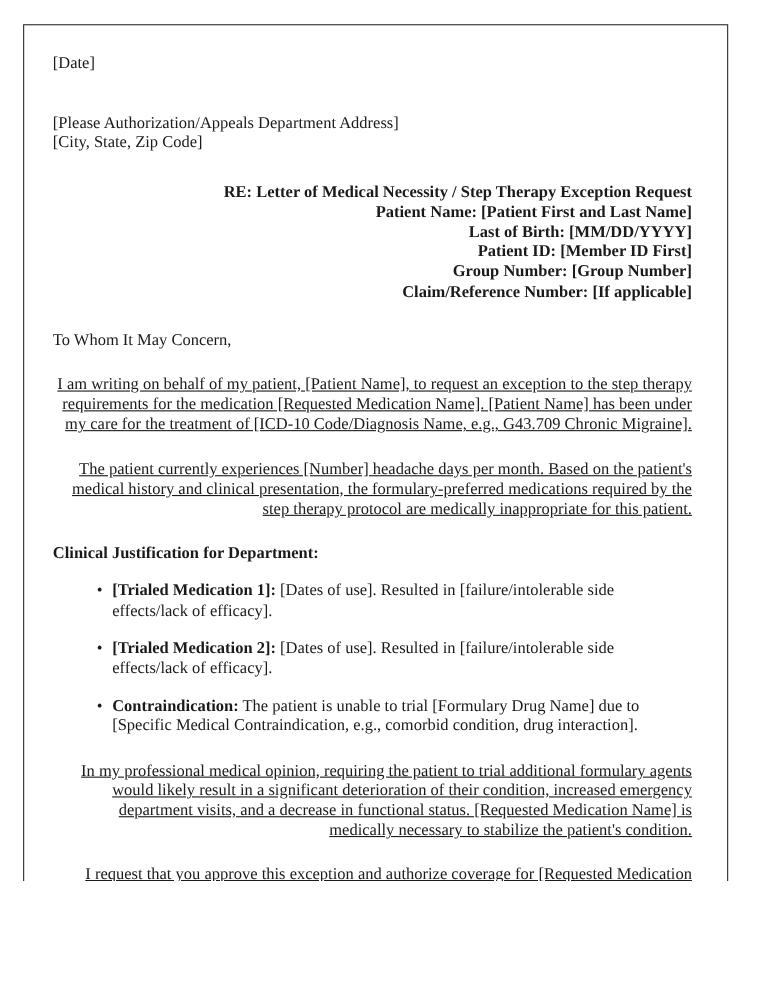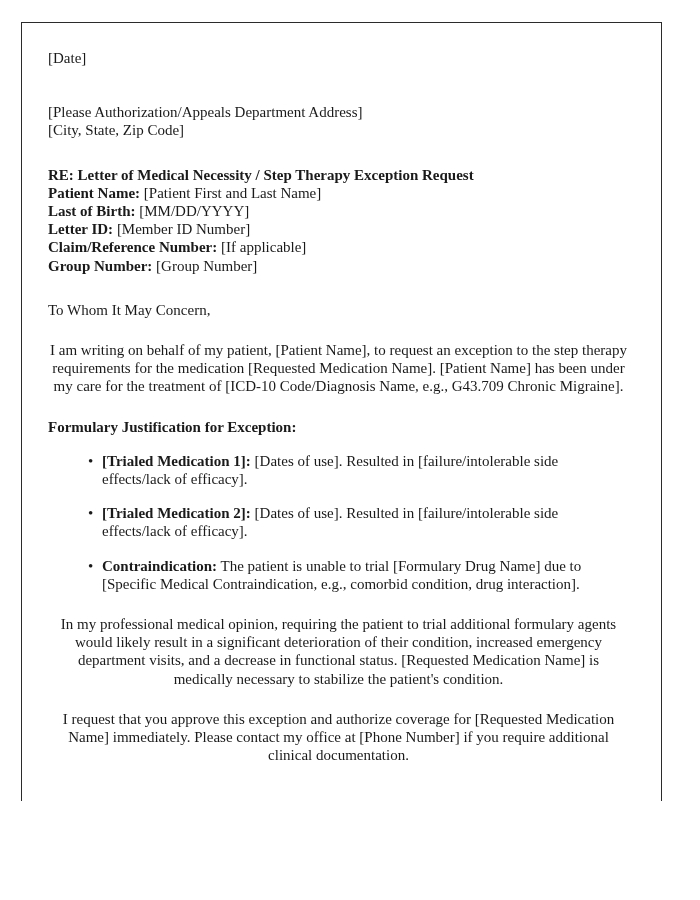--- a/index.html
+++ b/index.html
@@ -49,35 +49,37 @@
   .address-block {
     margin: 0 0 26px 0;
   }
   .address-block .line {
     white-space: nowrap;
   }
 
   .ref-block {
     margin: 0 0 26px 0;
     font-weight: bold;
+    text-align: right;
   }
   .ref-block .ref-line {
     white-space: nowrap;
   }
   .ref-block .val {
-    font-weight: normal;
+    font-weight: bold;
   }
 
   .salutation {
     margin: 0 0 22px 0;
   }
 
   p.para {
     margin: 0 0 22px 0;
-    text-align: center;
+    text-align: right;
+    text-decoration: underline;
   }
 
   .section-heading {
     margin: 0 0 14px 0;
     font-weight: bold;
   }
 
   ul.justification {
     margin: 0 0 22px 0;
     padding: 0 0 0 40px;
@@ -118,36 +120,37 @@
         <div class="ref-line">
           <span>RE: Letter of Medical Necessity / Step Therapy Exception Request</span><span class="val"></span>
         </div>
         <div class="ref-line">
           <span>Patient Name:</span><span class="val"> [Patient First and Last Name]</span>
         </div>
         <div class="ref-line">
           <span>Last of Birth:</span><span class="val"> [MM/DD/YYYY]</span>
         </div>
         <div class="ref-line">
-          <span>Letter ID:</span><span class="val"> [Member ID Number]</span>
+          <span>Patient ID:</span><span class="val"> [Member ID First]</span>
+        </div>
+        <div class="ref-line">
+          <span>Group Number:</span><span class="val"> [Group Number]</span>
         </div>
         <div class="ref-line">
           <span>Claim/Reference Number:</span><span class="val"> [If applicable]</span>
-        </div>
-        <div class="ref-line">
-          <span>Group Number:</span><span class="val"> [Group Number]</span>
         </div>
       </div>
 
       <div class="salutation">To Whom It May Concern,</div>
 
       <p class="para">I am writing on behalf of my patient, [Patient Name], to request an exception to the step therapy requirements for the medication [Requested Medication Name]. [Patient Name] has been under my care for the treatment of [ICD-10 Code/Diagnosis Name, e.g., G43.709 Chronic Migraine].</p>
 
+      <p class="para">The patient currently experiences [Number] headache days per month. Based on the patient's medical history and clinical presentation, the formulary-preferred medications required by the step therapy protocol are medically inappropriate for this patient.</p>
 
-      <div class="section-heading">Formulary Justification for Exception:</div>
+      <div class="section-heading">Clinical Justification for Department:</div>
 
       <ul class="justification">
         <li>
           <span class="lead">[Trialed Medication 1]:</span><span> [Dates of use]. Resulted in [failure/intolerable side effects/lack of efficacy].</span>
         </li>
         <li>
           <span class="lead">[Trialed Medication 2]:</span><span> [Dates of use]. Resulted in [failure/intolerable side effects/lack of efficacy].</span>
         </li>
         <li>
           <span class="lead">Contraindication:</span><span> The patient is unable to trial [Formulary Drug Name] due to [Specific Medical Contraindication, e.g., comorbid condition, drug interaction].</span>

